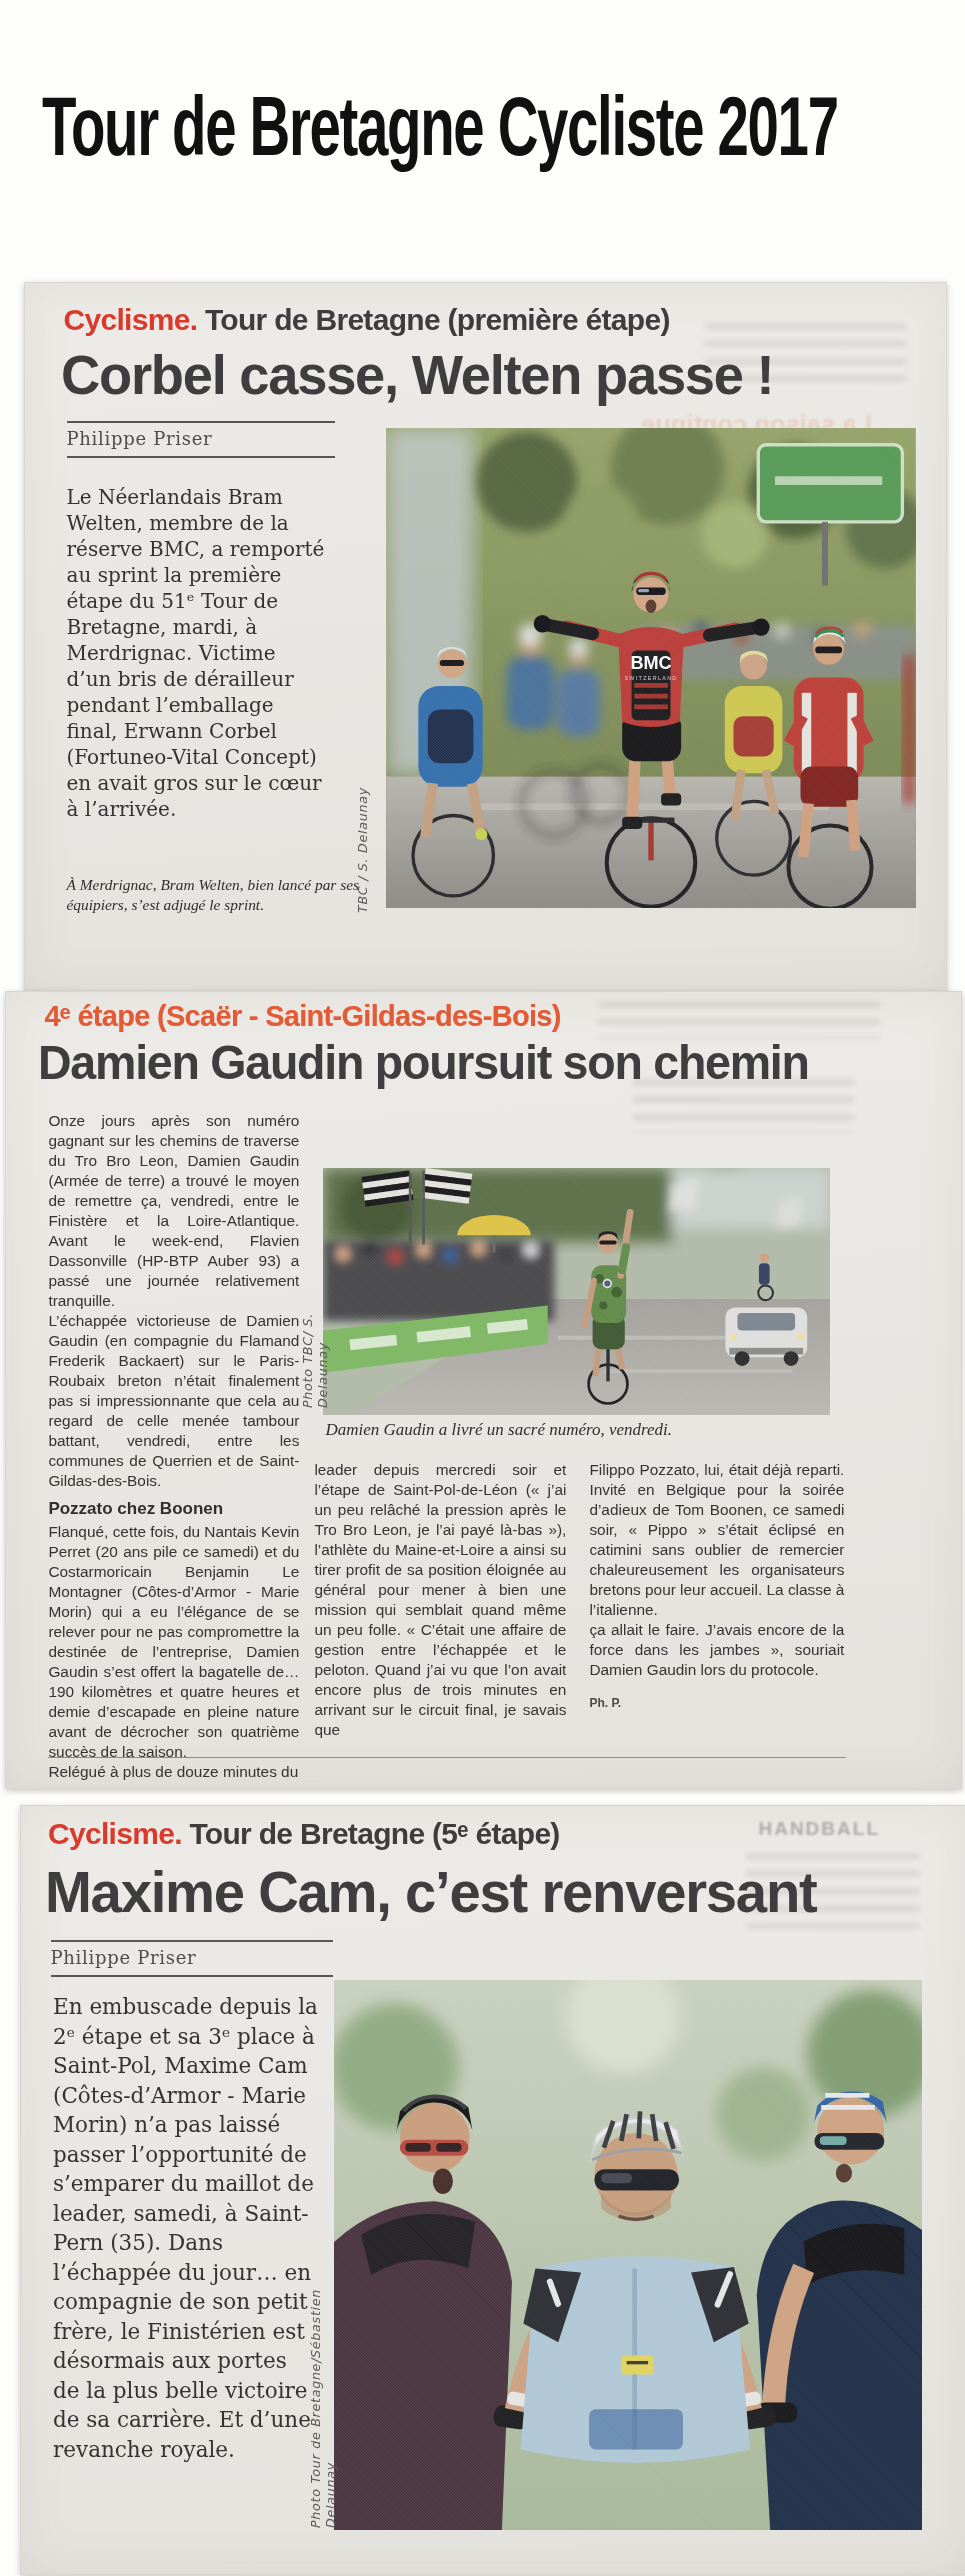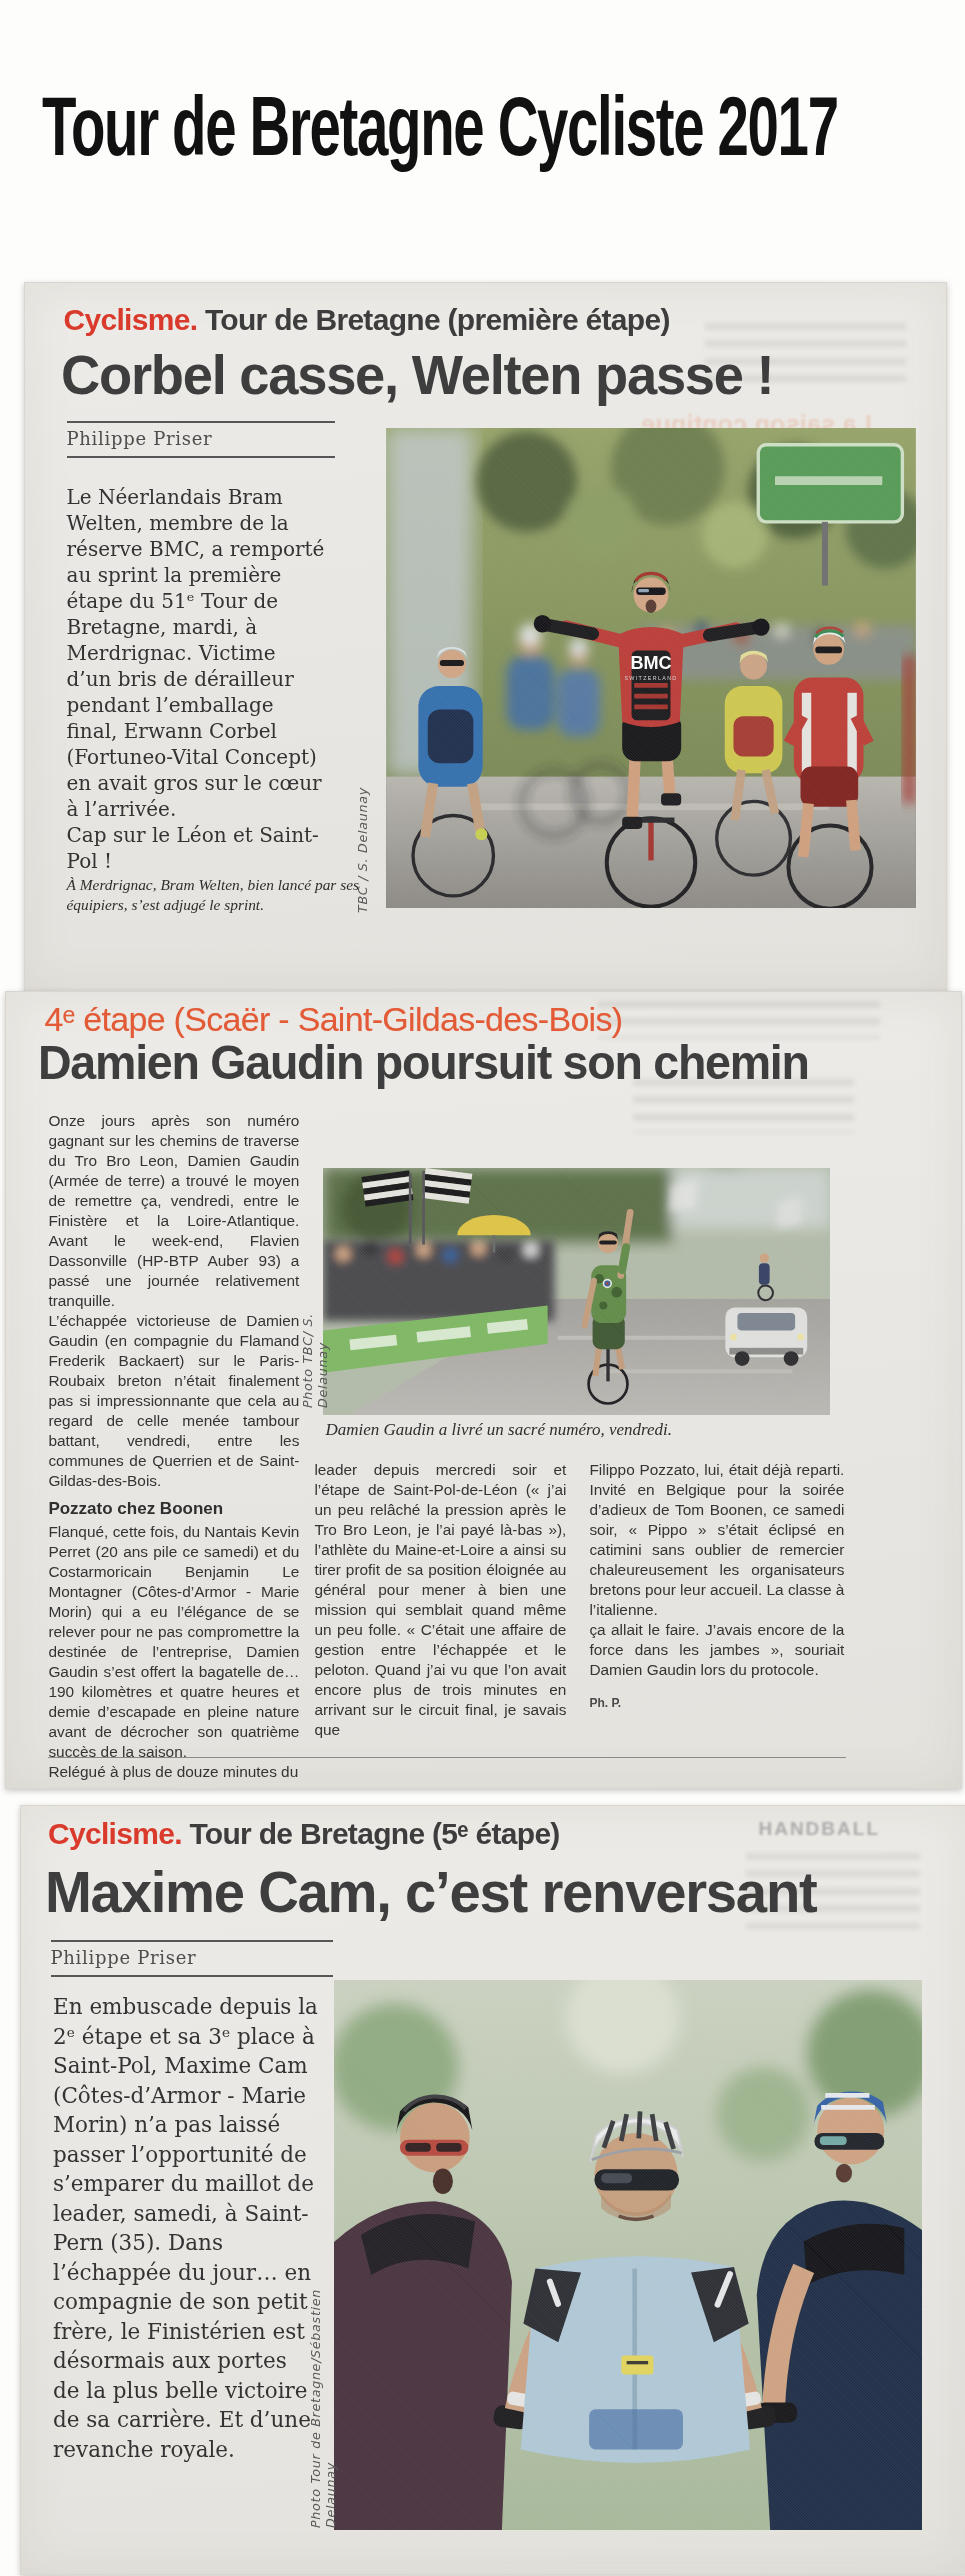--- a/index.html
+++ b/index.html
@@ -13,21 +13,21 @@
     font-family:"Liberation Sans",sans-serif;
   }
   .clip{
     position:absolute;
     background:linear-gradient(176deg,#edebe7 0%,#e9e7e3 45%,#e4e2dd 100%);
     box-shadow:0 2px 6px rgba(70,62,50,.28), inset 0 0 47px rgba(125,115,95,.10);
     border:0.7px solid #d8d6d1;
   }
   .kicker{position:absolute;font-weight:bold;font-size:30px;letter-spacing:-0.7px;color:#3d3d3d;white-space:nowrap;}
   .kicker .red{color:#d93a2b;}
-  .kicker-orange{position:absolute;font-weight:normal;font-size:34px;letter-spacing:-0.7px;color:#e25b36;white-space:nowrap;text-shadow:0 0 0.7px rgba(226,91,54,.4);}
+  .kicker-orange{position:absolute;font-weight:bold;font-size:29px;letter-spacing:-0.7px;color:#e25b36;white-space:nowrap;text-shadow:0 0 0.7px rgba(226,91,54,.4);}
   .headline{position:absolute;font-weight:bold;color:#3e3e3e;letter-spacing:-1.3px;white-space:nowrap;transform:scaleX(.97);transform-origin:left top;}
   .hl1{font-size:56px;}
   .hl2{font-size:48px;}
   .hl3{font-size:58px;}
   .byline{
     position:absolute;border-top:2px solid #565656;border-bottom:2px solid #565656;
     padding:5.4px 0 6.7px;font-family:"DejaVu Serif","DejaVu Sans",serif;font-weight:normal;
     font-size:18px;color:#4d4d4d;letter-spacing:0.7px;
   }
   .serif-body{position:absolute;font-family:"DejaVu Serif","DejaVu Sans",serif;color:#333;}
@@ -68,21 +68,20 @@
 
   <div class="kicker" style="left:39px;top:20px;">
     <span class="red">Cyclisme.</span><span> Tour de Bretagne (première étape)</span>
   </div>
   <div class="headline hl1" style="left:36px;top:59px;">Corbel casse, Welten passe !</div>
 
   <div class="byline" style="left:42px;top:138px;width:268px;">Philippe Priser</div>
 
   <div class="serif-body body1" style="left:42px;top:201px;">
       <p>Le Néerlandais Bram Welten, membre de la réserve BMC, a remporté au sprint la première étape du 51ᵉ Tour de Bretagne, mardi, à Merdrignac. Victime d’un bris de dérailleur pendant l’emballage final, Erwann Corbel (Fortuneo-Vital Concept) en avait gros sur le cœur à l’arrivée.</p>
-      <p>Cap sur le Léon et Saint-Pol !</p>
     </div>
 
   <div class="photo" style="left:361px;top:145px;width:530px;height:480px;">
     <svg viewBox="0 0 790 716" width="530" height="480">
       <defs>
         <linearGradient id="p1bg" x1="0" y1="0" x2="0" y2="1">
           <stop offset="0" stop-color="#96a660"></stop>
             <stop offset=".7" stop-color="#7b8d4e"></stop>
             <stop offset="1" stop-color="#6f814a"></stop>
         </linearGradient>

